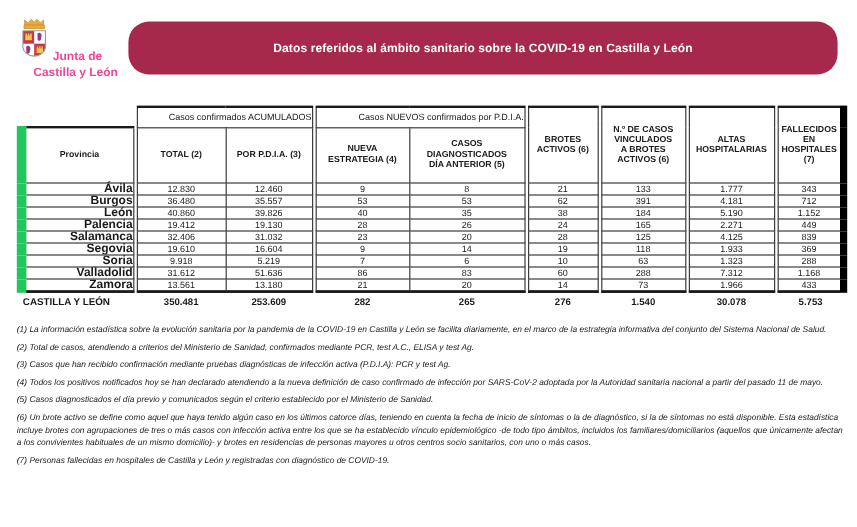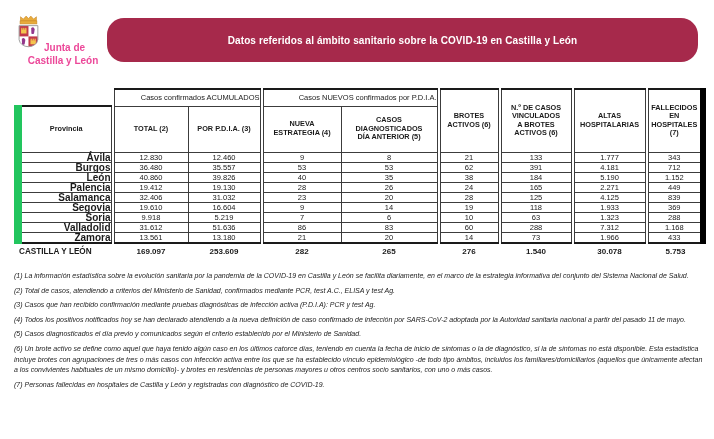--- a/index.html
+++ b/index.html
@@ -317,21 +317,21 @@
       <td class="gap"></td>
       <td class="c val">1.966</td>
       <td class="gap"></td>
       <td class="c val fr">433</td>
     </tr>
   </tbody>
       <tfoot>
         <tr>
           <td class="tot name-t">CASTILLA Y LEÓN</td>
           <td class="gap"></td>
-          <td class="tot">169.097</td>
+          <td class="tot">350.481</td>
           <td class="tot">253.609</td>
           <td class="gap"></td>
           <td class="tot">282</td>
           <td class="tot">265</td>
           <td class="gap"></td>
           <td class="tot">276</td>
           <td class="gap"></td>
           <td class="tot">1.540</td>
           <td class="gap"></td>
           <td class="tot">30.078</td>

